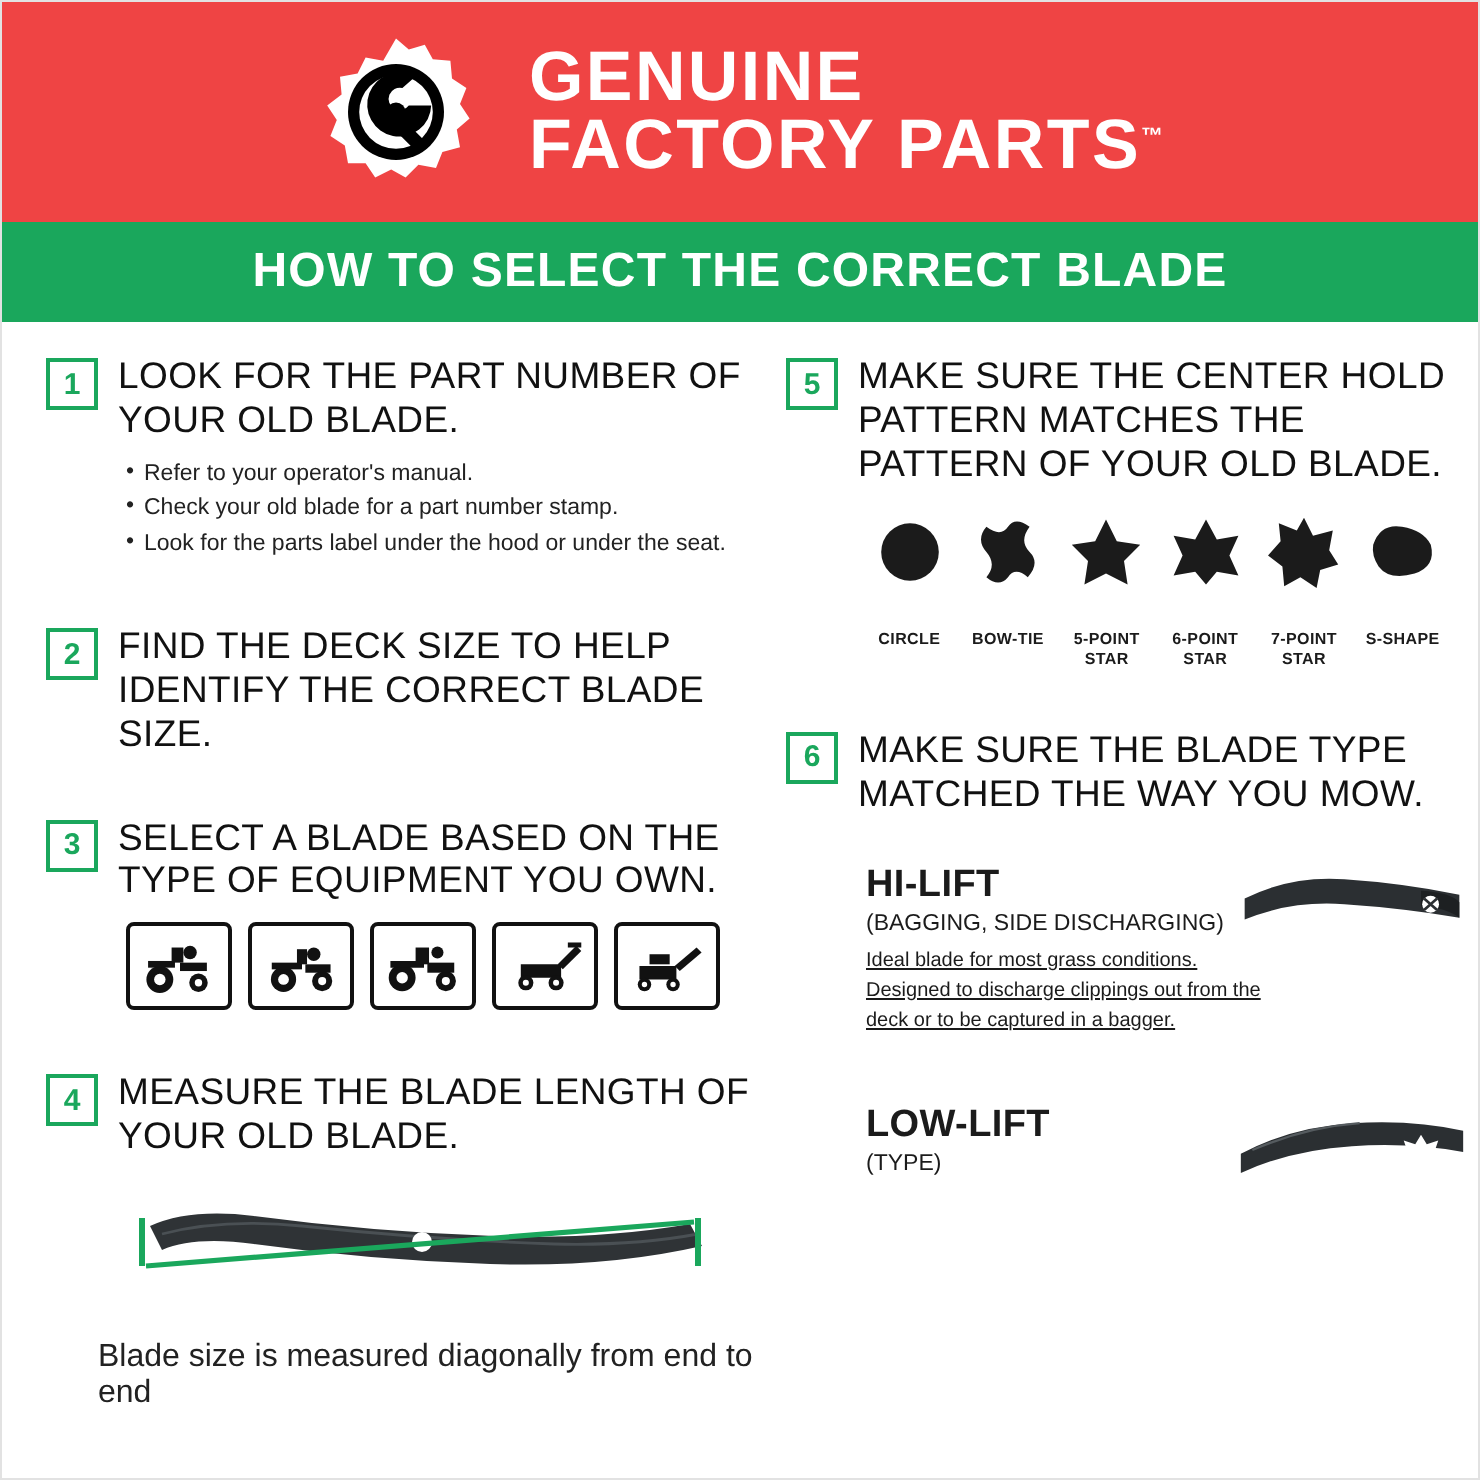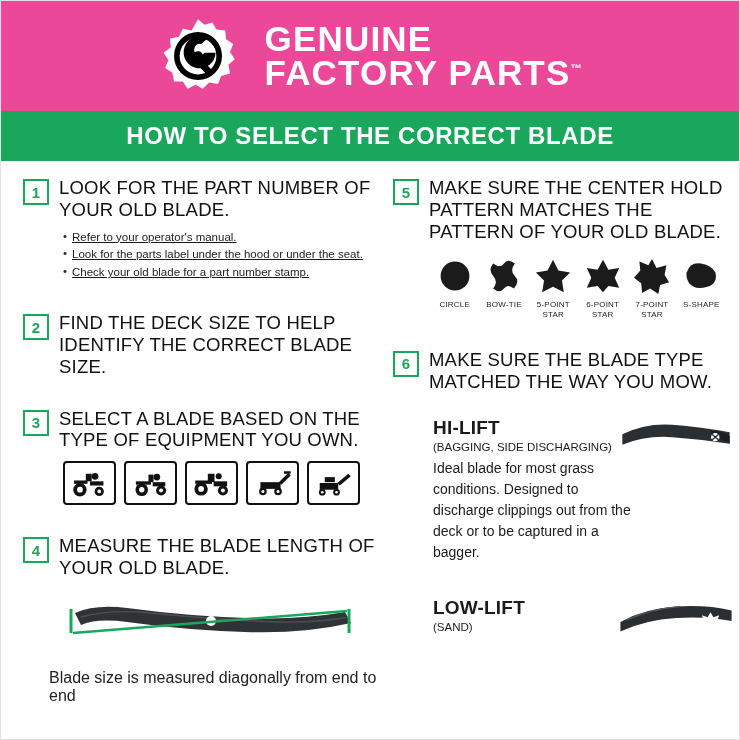--- a/index.html
+++ b/index.html
@@ -18,21 +18,21 @@
     position: relative;
     width: 740px;
     height: 740px;
     box-sizing: border-box;
     border: 1px solid #e2e2e2;
   }
 
   
   .brand-bar {
     height: 110px;
-    background: #ec4899;
+    background: #ef4444;
     display: flex;
     align-items: center;
     justify-content: center;
     gap: 26px;
   }
   .brand-logo {
     width: 80px;
     height: 80px;
     flex: none;
   }
@@ -120,21 +120,20 @@
     font-size: 18.5px;
     line-height: 1.18;
     text-transform: uppercase;
     color: #111;
     letter-spacing: 0.2px;
   }
   .bullets {
     margin: 8px 0 0 40px;
     padding: 0;
     list-style: none;
-    text-decoration: underline;
   }
   .bullets li {
     font-size: 11.5px;
     line-height: 1.55;
     color: #222;
     position: relative;
     padding-left: 9px;
   }
   .bullets li:before {
     content: "•";
@@ -182,23 +181,23 @@
     text-align: center;
   }
   .hole-shape {
     height: 44px;
     display: flex;
     align-items: center;
     justify-content: center;
   }
   .hole-label {
     font-size: 8px;
-    font-weight: normal;
+    font-weight: bold;
     line-height: 1.15;
-    margin-top: 2px;
+    margin-top: 17px;
     letter-spacing: 0.2px;
   }
 
   .blade-block {
     position: relative;
     margin: 2px 0 0 40px;
     width: 290px;
     min-height: 86px;
   }
   .blade-title {
@@ -206,24 +205,25 @@
     font-size: 19px;
     letter-spacing: 0.2px;
     margin-top: 24px;
   }
   .blade-sub {
     font-weight: normal;
     font-size: 11.5px;
     margin-top: 2px;
   }
   .blade-desc {
-    font-size: 14px;
+    font-size: 10px;
     line-height: 1.5;
     margin-top: 5px;
     width: 200px;
+    text-decoration: underline;
   }
   .blade-img {
     position: absolute;
     right: -12px;
     top: 0;
   }
 
   .spacer-sm { height: 10px; }
   .spacer-md { height: 18px; }
 </style>
@@ -259,22 +259,22 @@
 
     <div class="col-left">
 
       <div class="step">
         <div class="step-head">
           <span class="num">1</span>
           <span class="step-title">LOOK FOR THE PART NUMBER OF YOUR OLD BLADE.</span>
         </div>
         <ul class="bullets">
           <li>Refer to your operator's manual.</li>
+          <li>Check your old blade for a part number stamp.</li>
           <li>Look for the parts label under the hood or under the seat.</li>
-          <li>Check your old blade for a part number stamp.</li>
         </ul>
       </div>
 
       <div class="spacer-md"></div>
 
       <div class="step">
         <div class="step-head">
           <span class="num">2</span>
           <span class="step-title">FIND THE DECK SIZE TO HELP IDENTIFY THE CORRECT BLADE SIZE.</span>
         </div>
@@ -466,21 +466,21 @@
               <circle cx="101" cy="21" r="4.4" fill="#ffffff"></circle>
               <path d="M97.6 18 l6.8 6 M104.4 18 l-6.8 6" stroke="#2b2f32" stroke-width="1.4"></path>
             </svg>
           </span>
         </div>
 
         <div class="spacer-sm"></div>
 
         <div class="blade-block">
           <div class="blade-title">LOW-LIFT</div>
-          <div class="blade-sub">(SAND)</div>
+          <div class="blade-sub">(TYPE)</div>
           <span class="blade-img">
             <svg viewBox="0 0 120 48" width="118" height="46" aria-hidden="true">
               <path d="M2 26 q26 -14 58 -16 q32 -2 58 4 l0 11 q-28 -5 -58 -3 q-32 2 -58 14z" fill="#2b2f32"></path>
               <path d="M8 24 q28 -12 56 -14" fill="none" stroke="#555b5f" stroke-width="1.2"></path>
               <path d="M96 16 l3 5 l6 -2 l-2 6 l5 3 l-5 3 l2 6 l-6 -2 l-3 5 l-3 -5 l-6 2 l2 -6 l-5 -3 l5 -3 l-2 -6 l6 2z" fill="#ffffff"></path>
             </svg>
           </span>
         </div>
 
         <div class="spacer-sm"></div>

